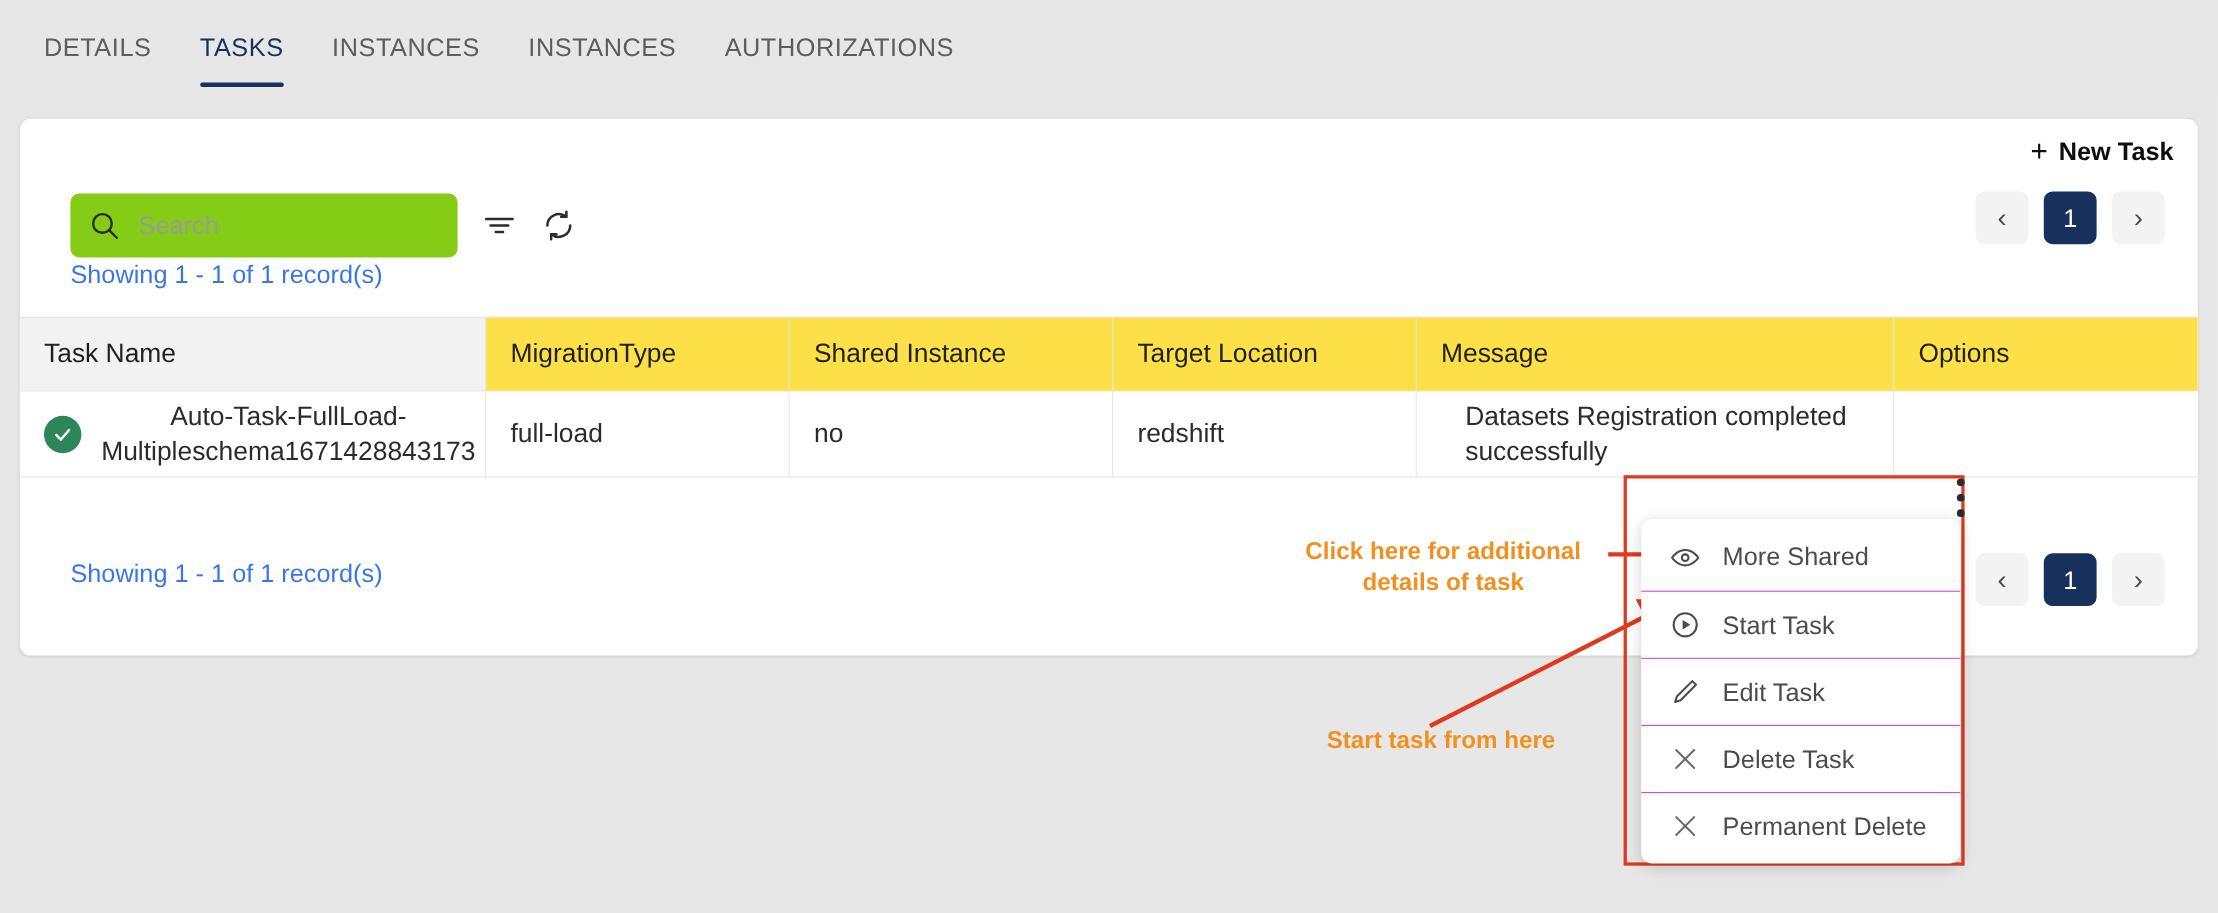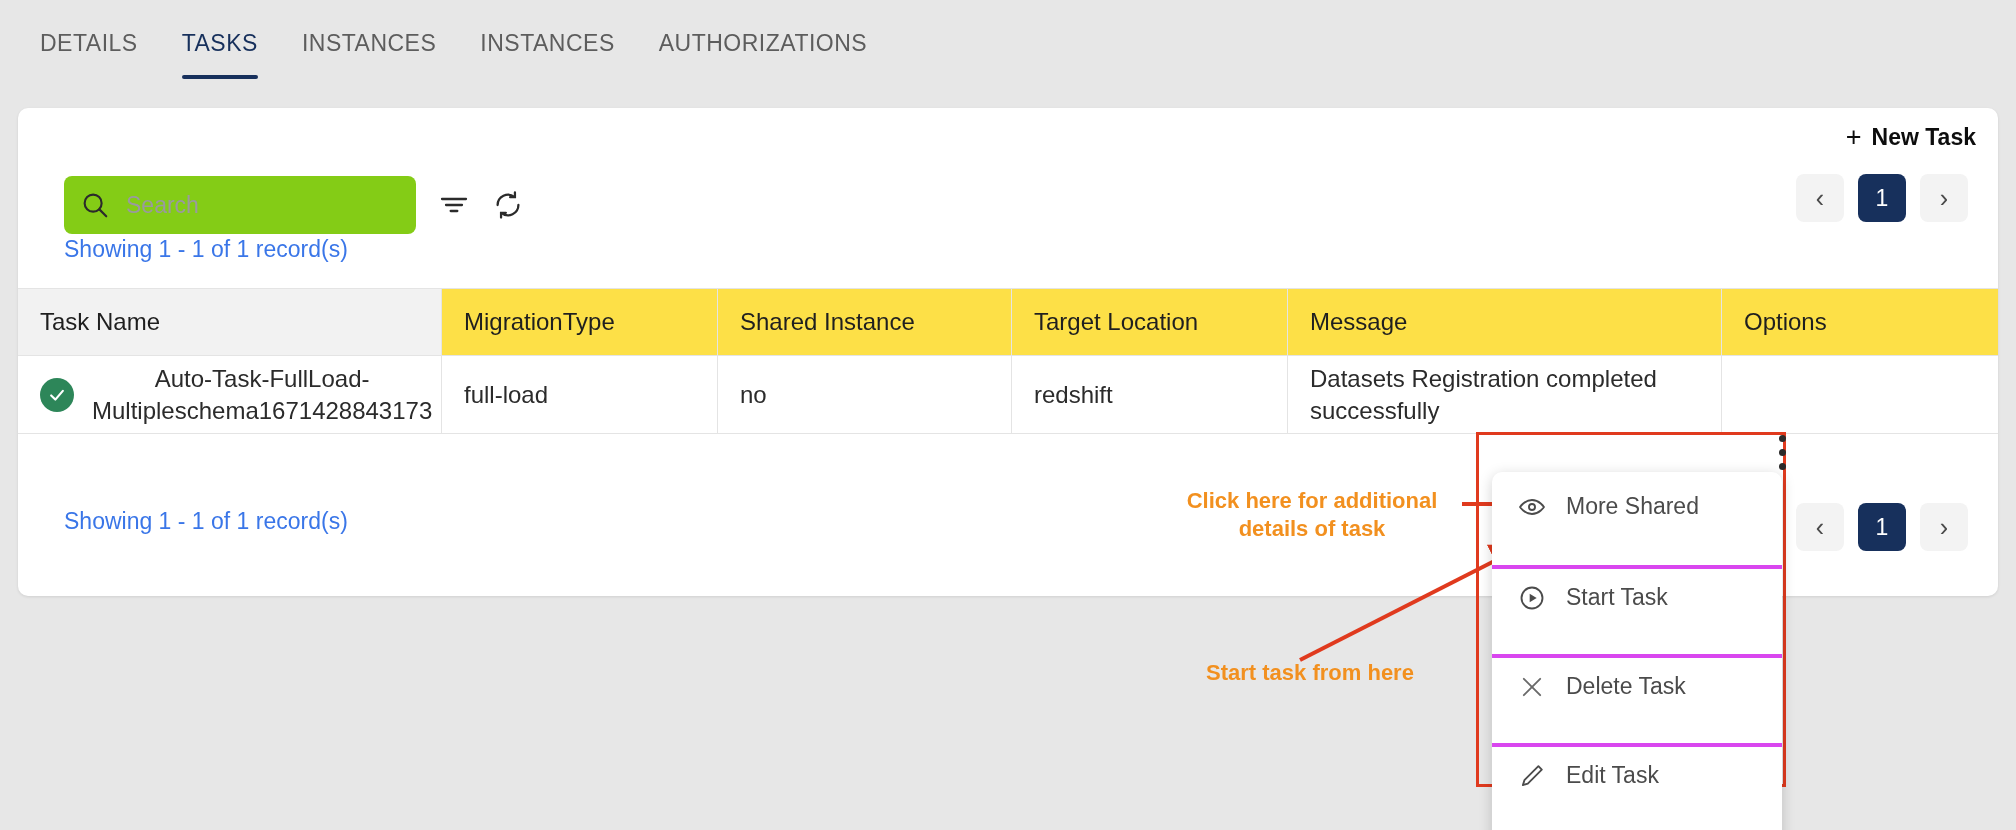--- a/index.html
+++ b/index.html
@@ -111,42 +111,42 @@
   .tcell.c3 { width: 276px; }
   .tcell.c4 { width: 434px; }
   .tcell.c5 { width: 276px; border-right: 0; }
 
   .taskcell { gap: 18px; }
   .statuscircle {
     flex: 0 0 auto; width: 34px; height: 34px; border-radius: 50%;
     background: #2d8659; display: flex; align-items: center; justify-content: center;
   }
   .taskname { text-align: center; line-height: 1.32; flex: 1; }
-  .msgtext { line-height: 1.32; }
+  .msgtext { line-height: 1.32; margin-left: 22px; }
 
   .kebab {
     position: absolute; left: 1779px; top: 435px;
     display: flex; flex-direction: column; gap: 7px; cursor: pointer;
     z-index: 14;
   }
   .kebab i { display: block; width: 7px; height: 7px; border-radius: 50%; background: #2b2b2b; }
 
   
   .menu {
     position: absolute; left: 1492px; top: 472px;
     width: 290px; background: #ffffff;
     border-radius: 10px; box-shadow: 0 3px 14px rgba(0,0,0,.18);
     z-index: 15; padding: 4px 0;
   }
   .mitem {
     display: flex; align-items: center; gap: 20px;
     height: 61px; padding: 0 26px; cursor: pointer;
     font-size: 23px; color: #4b4b4b;
   }
-  .mitem + .mitem { border-top: 4px solid #d946ef; margin-top: 28px; }
+  .mitem + .mitem { border-top: 1px solid #d946ef; }
 
   
   .redbox {
     position: absolute; left: 1476px; top: 432px;
     width: 310px; height: 355px;
     border: 3px solid #e03a1e; z-index: 12; pointer-events: none;
   }
   .anno {
     position: absolute; color: #f2901f; font-weight: bold;
     font-size: 22px; line-height: 1.28; text-align: center; z-index: 13;
@@ -269,34 +269,34 @@
       <span class="icn">
         <svg width="28" height="28" viewBox="0 0 24 24" fill="none" stroke="#4b4b4b" stroke-width="1.6">
           <circle cx="12" cy="12" r="9"></circle>
             <polygon points="10,8.3 16,12 10,15.7" fill="#4b4b4b" stroke="none"></polygon>
         </svg>
       </span>
       <span>Start Task</span>
     </div>
     <div class="mitem">
       <span class="icn">
+        <svg width="28" height="28" viewBox="0 0 24 24" fill="none" stroke="#4b4b4b" stroke-width="1.6" stroke-linejoin="round">
+          <path d="M17.5 3.6 20.4 6.5 8.4 18.5 4.2 19.8 5.5 15.6z"></path>
+        </svg>
+      </span>
+      <span>Edit Task</span>
+    </div>
+    <div class="mitem">
+      <span class="icn">
         <svg width="28" height="28" viewBox="0 0 24 24" stroke="#6a6a6a" stroke-width="1.6" stroke-linecap="round">
           <line x1="5" y1="5" x2="19" y2="19"></line>
             <line x1="19" y1="5" x2="5" y2="19"></line>
         </svg>
       </span>
       <span>Delete Task</span>
-    </div>
-    <div class="mitem">
-      <span class="icn">
-        <svg width="28" height="28" viewBox="0 0 24 24" fill="none" stroke="#4b4b4b" stroke-width="1.6" stroke-linejoin="round">
-          <path d="M17.5 3.6 20.4 6.5 8.4 18.5 4.2 19.8 5.5 15.6z"></path>
-        </svg>
-      </span>
-      <span>Edit Task</span>
     </div>
     <div class="mitem">
       <span class="icn">
         <svg width="28" height="28" viewBox="0 0 24 24" stroke="#6a6a6a" stroke-width="1.6" stroke-linecap="round">
           <line x1="5" y1="5" x2="19" y2="19"></line>
             <line x1="19" y1="5" x2="5" y2="19"></line>
         </svg>
       </span>
       <span>Permanent Delete</span>
     </div>

